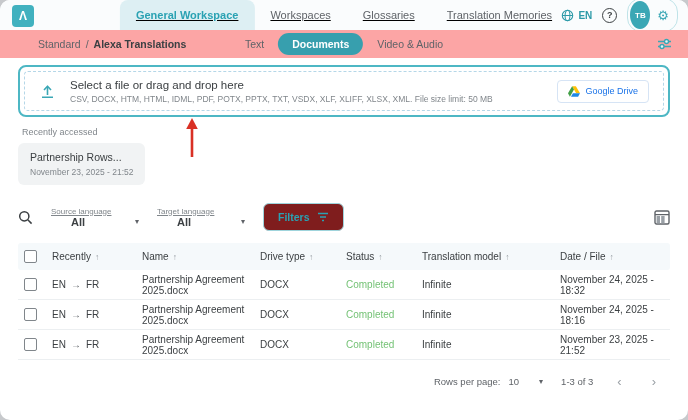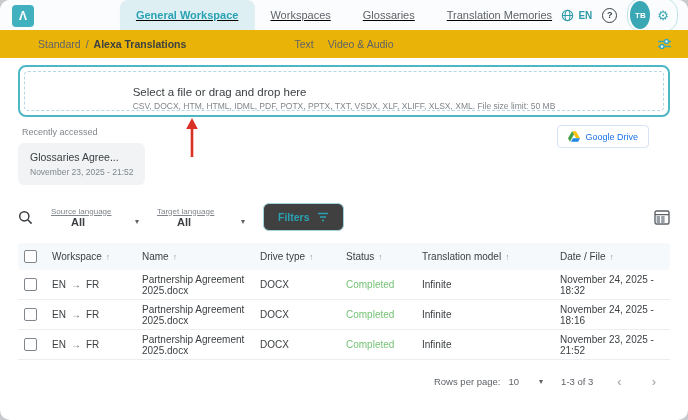--- a/index.html
+++ b/index.html
@@ -16,31 +16,31 @@
   .header-right { position:absolute; right:10px; top:0; height:30px; display:flex; align-items:center; gap:10px; }
   .lang-chip { display:flex; align-items:center; gap:4px; color:#2d9aa8; font-size:10px; font-weight:bold; }
   .help-btn { width:15px; height:15px; border:1.4px solid #3c4043; border-radius:50%; color:#3c4043;
               font-size:9px; font-weight:bold; display:flex; align-items:center; justify-content:center; }
   .profile-pill { display:flex; align-items:center; gap:7px; border:1px solid #bfe3e8; border-radius:14px; padding:2px 8px 2px 2px; }
   .avatar { width:20px; height:28px; border-radius:50%; background:#3aa7b5; color:#fff; font-size:8px; font-weight:bold;
             display:flex; align-items:center; justify-content:center; }
   .gear { color:#3aa7b5; font-size:13px; line-height:1; }
 
   
-  .toolbar { position:relative; height:28px; background:#eab308; display:flex; align-items:center;text-align:center; }
+  .toolbar { position:relative; height:28px; background:#fca5a5; display:flex; align-items:center;text-align:center; }
   .breadcrumb { position:absolute; left:38px; font-size:10.5px; color:#5f6368; display:flex; gap:5px; align-items:center; }
   .breadcrumb .current { color:#3c4043; font-weight:bold; }
   .view-tabs { position:absolute; left:50%; transform:translateX(-50%); display:flex; align-items:center; gap:14px; }
   .view-tab { font-size:10.5px; color:#5f6368; cursor:pointer; white-space:nowrap; }
   .view-tab.active { background:#379fae; color:#fff; font-weight:bold; border-radius:13px; padding:5px 14px; }
   .sliders-icon { position:absolute; right:16px; top:7px; }
 
   
   .dropzone { margin:7px 18px 0 18px; height:52px; border:2px solid #4db7c4; border-radius:8px; padding:4px; background:#fff; }
-  .dropzone-inner { height:100%; border:1px dashed #b5d7e8; border-radius:4px; display:flex; align-items:center; padding:0 14px; gap:14px;flex-direction:column; }
+  .dropzone-inner { height:100%; border:1px dashed #b5d7e8; border-radius:4px; display:flex; align-items:center; padding:0 14px; gap:14px; }
   .dz-title { font-size:11.5px; color:#3c4043; margin-bottom:3px; }
   .dz-sub { font-size:8.5px; color:#80868b; }
   .gdrive-btn { margin-left:auto; display:flex; align-items:center; gap:5px; background:#fff; border:1px solid #d6e4f5;
                 border-radius:4px; padding:5px 10px; font-size:9px; color:#1a73e8; cursor:pointer; white-space:nowrap; }
 
   
   .anno-arrow { position:absolute; left:184px; top:117px; }
 
   
   .recent { margin:10px 18px 0 18px; }
@@ -50,21 +50,21 @@
   .recent-card .rc-date { font-size:8.5px; color:#80868b; }
 
   
   .filter-row { margin:16px 18px 0 18px; display:flex; align-items:center; gap:18px; height:32px; }
   .dd { display:flex; flex-direction:column; justify-content:center; min-width:88px; cursor:pointer; }
   .dd-label { font-size:8px; color:#80868b;text-decoration:underline; }
   .dd-value-row { display:flex; align-items:center; justify-content:space-between;margin-left:20px; }
   .dd-value { font-size:11px; font-weight:bold; color:#3c4043; }
   .dd-caret { font-size:8px; color:#5f6368; }
   .filters-btn { display:flex; align-items:center; gap:7px; border:1px solid #9fd4dc; border-radius:6px; padding:7px 14px;
-                 color:#2aa2b3; font-size:10.5px; font-weight:bold; background:#404040; cursor:pointer; }
+                 color:#2aa2b3; font-size:10.5px; font-weight:bold; background:#7f1d1d; cursor:pointer; }
   .table-icon-btn { margin-left:auto; cursor:pointer; }
 
   
   .table { margin:10px 18px 0 18px; font-size:10px; color:#3c4043; }
   .t-row { display:grid; grid-template-columns:34px 90px 118px 86px 76px 138px 1fr; align-items:center; height:30px; }
   .t-head { background:#f5f9fb; border-radius:3px; height:27px; }
   .t-head .th { display:flex; align-items:center; gap:4px; font-size:10px; color:#3c4043; cursor:pointer; }
   .sort { color:#9aa0a6; font-size:8.5px; }
   .t-body .t-row { border-bottom:1px solid #eceff1; background:#fff; }
   .cb { width:13px; height:13px; border:1.5px solid #80868b; border-radius:2px; margin-left:6px; cursor:pointer; background:#fff; }
@@ -128,20 +128,21 @@
   </div>
 
   <div class="toolbar">
     <div class="breadcrumb">
       <span>Standard</span>
       <span>/</span>
       <span class="current">Alexa Translations</span>
     </div>
     <div class="view-tabs">
       <span class="view-tab">Text</span>
+      <span class="view-tab active">Documents</span>
       <span class="view-tab">Video &amp; Audio</span>
     </div>
     <svg class="sliders-icon" width="15" height="14" viewBox="0 0 15 14">
       <line x1="1" y1="4.5" x2="14" y2="4.5" stroke="#3aa7b5" stroke-width="1.4"></line>
       <line x1="1" y1="9.5" x2="14" y2="9.5" stroke="#3aa7b5" stroke-width="1.4"></line>
       <circle cx="9.5" cy="4.5" r="2" fill="#e7f3f6" stroke="#3aa7b5" stroke-width="1.4"></circle>
       <circle cx="5" cy="9.5" r="2" fill="#e7f3f6" stroke="#3aa7b5" stroke-width="1.4"></circle>
     </svg>
   </div>
 
@@ -168,21 +169,21 @@
   </div>
 
   <svg class="anno-arrow" width="16" height="42" viewBox="0 0 16 42">
     <line x1="8" y1="40" x2="8" y2="9" stroke="#d93025" stroke-width="2.6"></line>
     <polygon points="8,1 2.2,12 13.8,12" fill="#d93025"></polygon>
   </svg>
 
   <div class="recent">
     <div class="recent-label">Recently accessed</div>
     <div class="recent-card">
-      <div class="rc-title">Glossaries Agree...</div>
+      <div class="rc-title">Partnership Rows...</div>
       <div class="rc-date">November 23, 2025 - 21:52</div>
     </div>
   </div>
 
   <div class="filter-row">
     <svg width="15" height="15" viewBox="0 0 15 15">
       <circle cx="6.3" cy="6.3" r="4.6" fill="none" stroke="#3c4043" stroke-width="1.5"></circle>
       <line x1="9.8" y1="9.8" x2="13.6" y2="13.6" stroke="#3c4043" stroke-width="1.5"></line>
     </svg>
 
@@ -218,21 +219,21 @@
       <rect x="7.2" y="6" width="3.4" height="7.4" fill="#9aa0a6"></rect>
     </svg>
   </div>
 
   <div class="table">
     <div class="t-row t-head">
       <div>
           <div class="cb"></div>
         </div>
       <div class="th">
-          <span>Workspace</span>
+          <span>Recently</span>
           <span class="sort">↑</span>
         </div>
       <div class="th">
           <span>Name</span>
           <span class="sort">↑</span>
         </div>
       <div class="th">
           <span>Drive type</span>
           <span class="sort">↑</span>
         </div>

